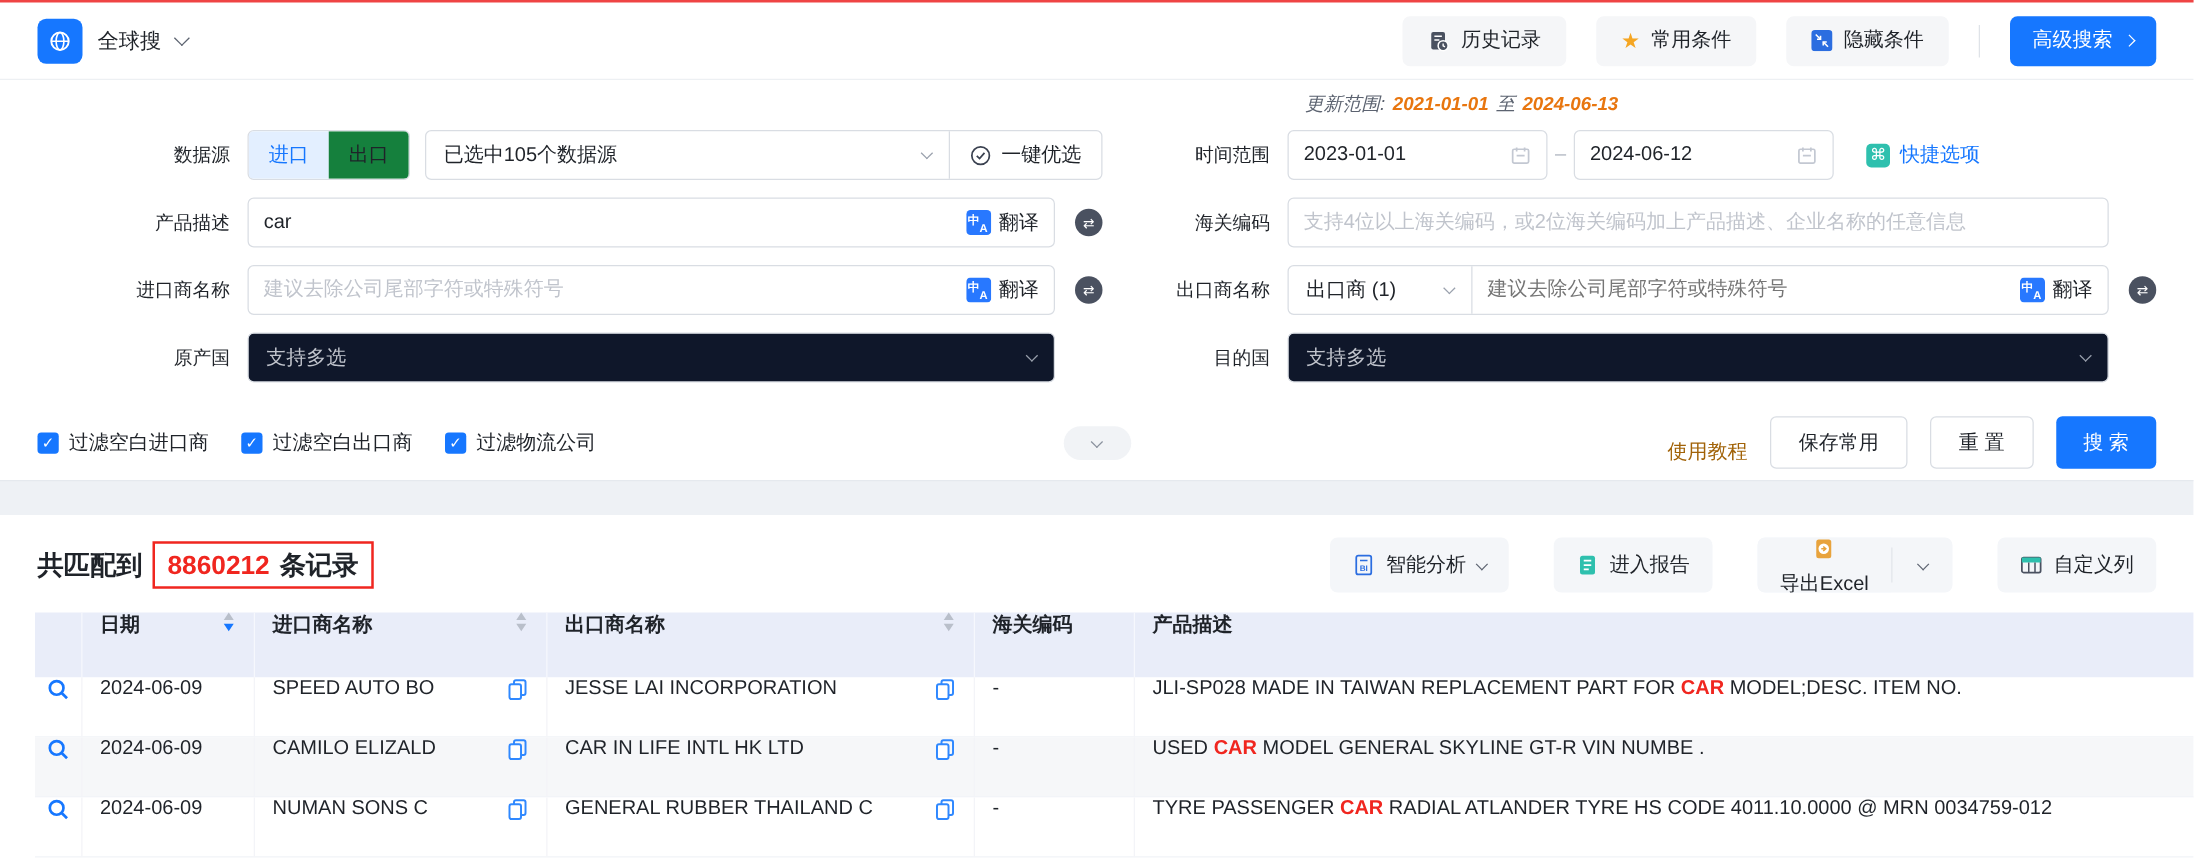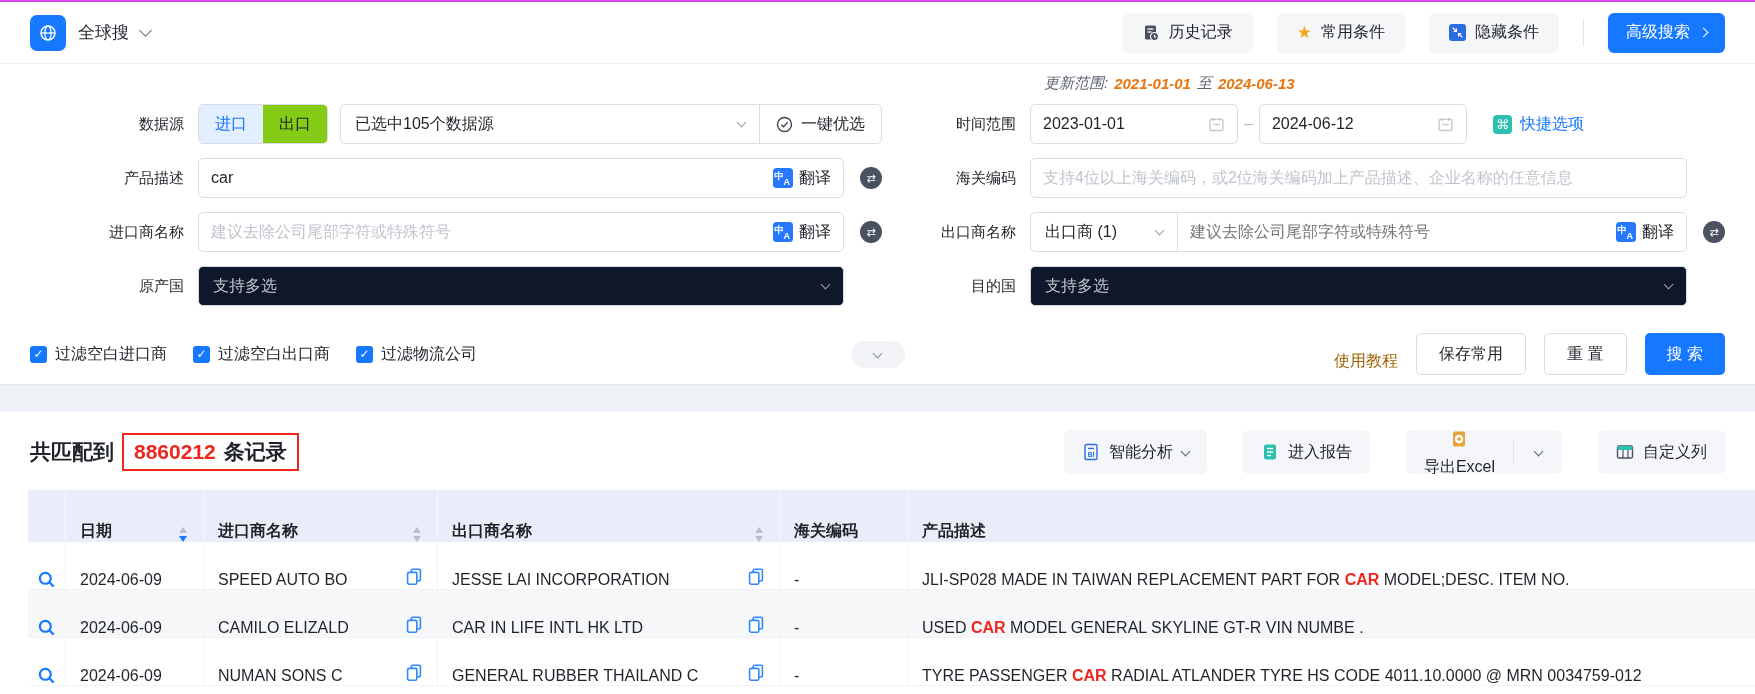--- a/index.html
+++ b/index.html
@@ -1,18 +1,18 @@
 <!DOCTYPE html>
 <html><head>
 <meta charset="utf-8">
 <style>
   * { margin:0; padding:0; box-sizing:border-box; }
   html,body { background:#fff; }
   body { font-family:"Liberation Sans","DejaVu Sans",sans-serif; color:#1f2329; }
-  .page { width:1755px; height:694px; background:#fff; overflow:hidden; position:relative; border-top:2px solid #d946ef; }
+  .page { width:1755px; height:694px; background:#fff; overflow:hidden; position:relative; border-top:2px solid #ef4444; }
 
   
   .topbar { height:62px; display:flex; align-items:center; padding:0 30px; border-bottom:1px solid #edf0f3; }
   .brand { display:flex; align-items:center; gap:12px; cursor:pointer; }
   .logo { width:36px; height:36px; border-radius:7px; background:#1677ff; display:flex; align-items:center; justify-content:center; }
   .brand-name { font-size:17px; font-weight:500; }
   .chev { width:9px; height:9px; border-right:1.6px solid #5c6370; border-bottom:1.6px solid #5c6370; transform:rotate(45deg); display:inline-block; margin-top:-4px; }
   .chev.sm { width:7px; height:7px; }
   .chev.white { border-color:#fff; transform:rotate(-45deg); margin-top:0; }
   .topbar-right { margin-left:auto; display:flex; align-items:center; gap:24px; }
@@ -25,21 +25,21 @@
   .form-cols { display:flex; }
   .fcol-left { width:852px; flex:none; }
   .fcol-right { flex:1; margin-left:40px; }
   .update-line { height:26px; margin:2px 0 8px 122px; font-size:15px; display:flex; align-items:center; gap:6px; color:#5c6370;font-style:italic; }
   .update-line b { color:#e8760f; font-weight:700; }
   .spacer-line { height:36px; }
   .frow { display:flex; align-items:center; height:40px; margin-bottom:14px; }
   .flabel { width:168px; flex:none; text-align:right; padding-right:14px; font-size:15px; color:#1f2329; }
   .fcol-right .flabel { width:108px; }
   .seg { display:flex; border:1px solid #d9dde3; border-radius:5px; overflow:hidden; height:40px; flex:none; }
-  .seg-item { width:64px; display:flex; align-items:center; justify-content:center; font-size:16px; cursor:pointer; background:#84cc16; }
+  .seg-item { width:64px; display:flex; align-items:center; justify-content:center; font-size:16px; cursor:pointer; background:#15803d; }
   .seg-item.on { background:#e3efff; color:#1677ff; }
   .combo { border:1px solid #d9dde3; border-radius:5px; height:40px; display:flex; align-items:center; background:#fff; }
   .combo .sel { display:flex; align-items:center; flex:1; padding:0 14px; font-size:16px; cursor:pointer; }
   .combo .sel .chev { margin-left:auto; border-color:#9aa1ad; }
   .combo .divv { width:1px; height:100%; background:#d9dde3; }
   .combo .opt-btn { display:flex; align-items:center; gap:8px; padding:0 16px; font-size:16px; cursor:pointer; white-space:nowrap; }
   .inputbox { border:1px solid #d9dde3; border-radius:5px; height:40px; display:flex; align-items:center; background:#fff; padding:0 12px; }
   .inputbox input { border:none; outline:none; flex:1; font-size:16px; font-family:inherit; color:#1f2329; background:transparent; }
   .inputbox input::placeholder { color:#c0c4cc; }
   .trans { display:flex; align-items:center; gap:6px; font-size:16px; color:#1f2329; cursor:pointer; flex:none; }
@@ -77,21 +77,21 @@
   .abtn { display:flex; align-items:center; gap:9px; height:44px; padding:0 18px; background:#f4f6f9; border:none; border-radius:6px; font-size:16px; cursor:pointer; font-family:inherit; color:#1f2329; }
   .abtn .chev { border-color:#5c6370; margin-top:-2px; }
   .split { display:flex; align-items:stretch; background:#f4f6f9; border-radius:6px; overflow:hidden; }
   .split .abtn { border-radius:0;flex-direction:column; }
   .split .sep { width:1px; background:#e1e5ea; margin:8px 0; }
   .split .chev-part { width:48px; display:flex; align-items:center; justify-content:center; cursor:pointer; }
 
   
   .tbl { margin:14px 0 0 28px; }
   .thead { display:flex; background:#e9edf9; height:52px; align-items:center; font-weight:700; font-size:16px; }
-  .th, .td { display:flex; align-items:flex-end; padding:0 14px; height:100%;gap:24px; }
+  .th, .td { display:flex; align-items:flex-start; padding:0 14px; height:100%;gap:24px; }
   .th { border-right:1px solid #f6f8fd; }
   .th:last-child { border-right:none; }
   .c0 { width:38px; flex:none; justify-content:center; padding:0; }
   .c1 { width:138px; flex:none; }
   .c2 { width:234px; flex:none; }
   .c3 { width:342px; flex:none; }
   .c4 { width:128px; flex:none; }
   .c5 { flex:1; min-width:0; }
   .sorters { display:flex; flex-direction:column; gap:3px; margin-left:auto; padding-right:2px; }
   .sorters i { width:0; height:0; border-left:4.5px solid transparent; border-right:4.5px solid transparent; }

